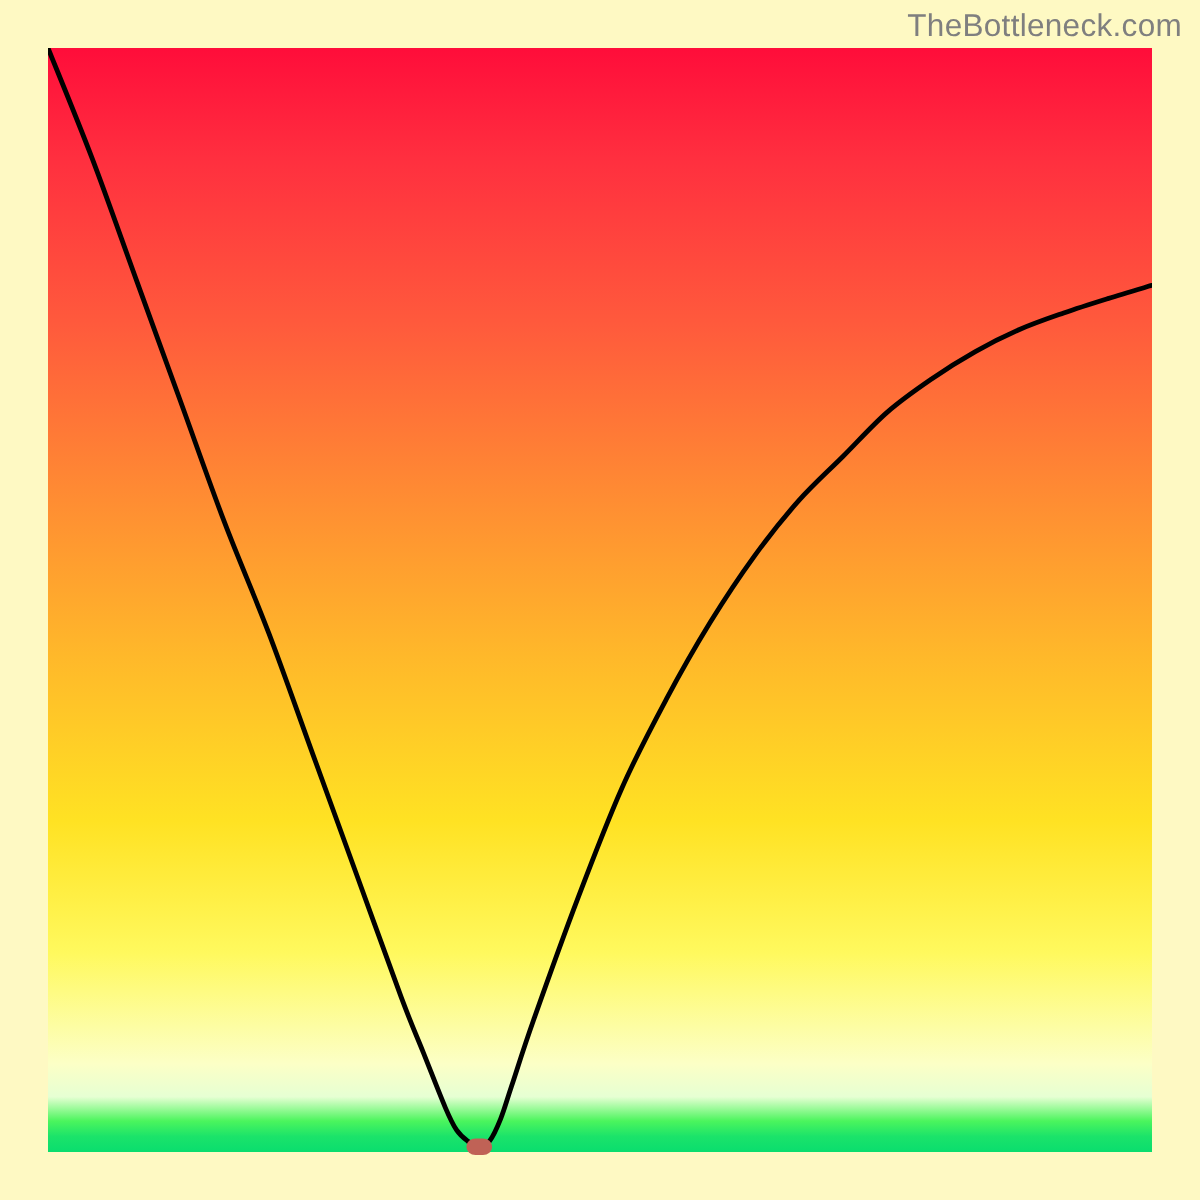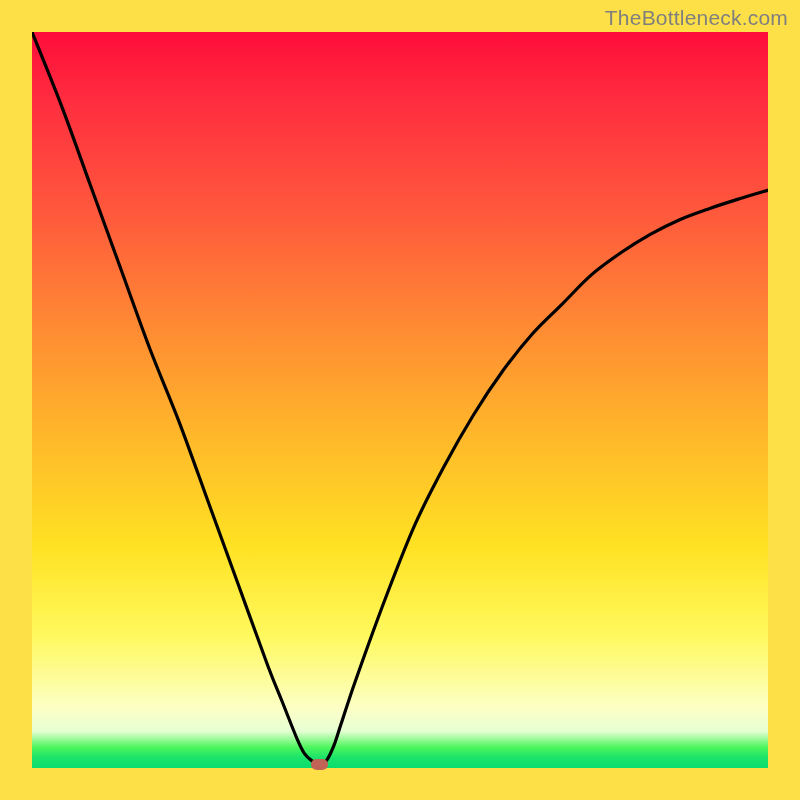--- a/index.html
+++ b/index.html
@@ -10,21 +10,21 @@
     background: #000000;
     overflow: hidden;
     font-family: Arial, Helvetica, sans-serif;
   }
   .frame {
     position: absolute;
     top: 0;
     left: 0;
     width: 800px;
     height: 800px;
-    background: #fde047;
+    background: #fef9c3;
   }
   .plot-area {
     position: absolute;
     top: 32px;
     left: 32px;
     width: 736px;
     height: 736px;
     
     background: linear-gradient(
       to bottom,

